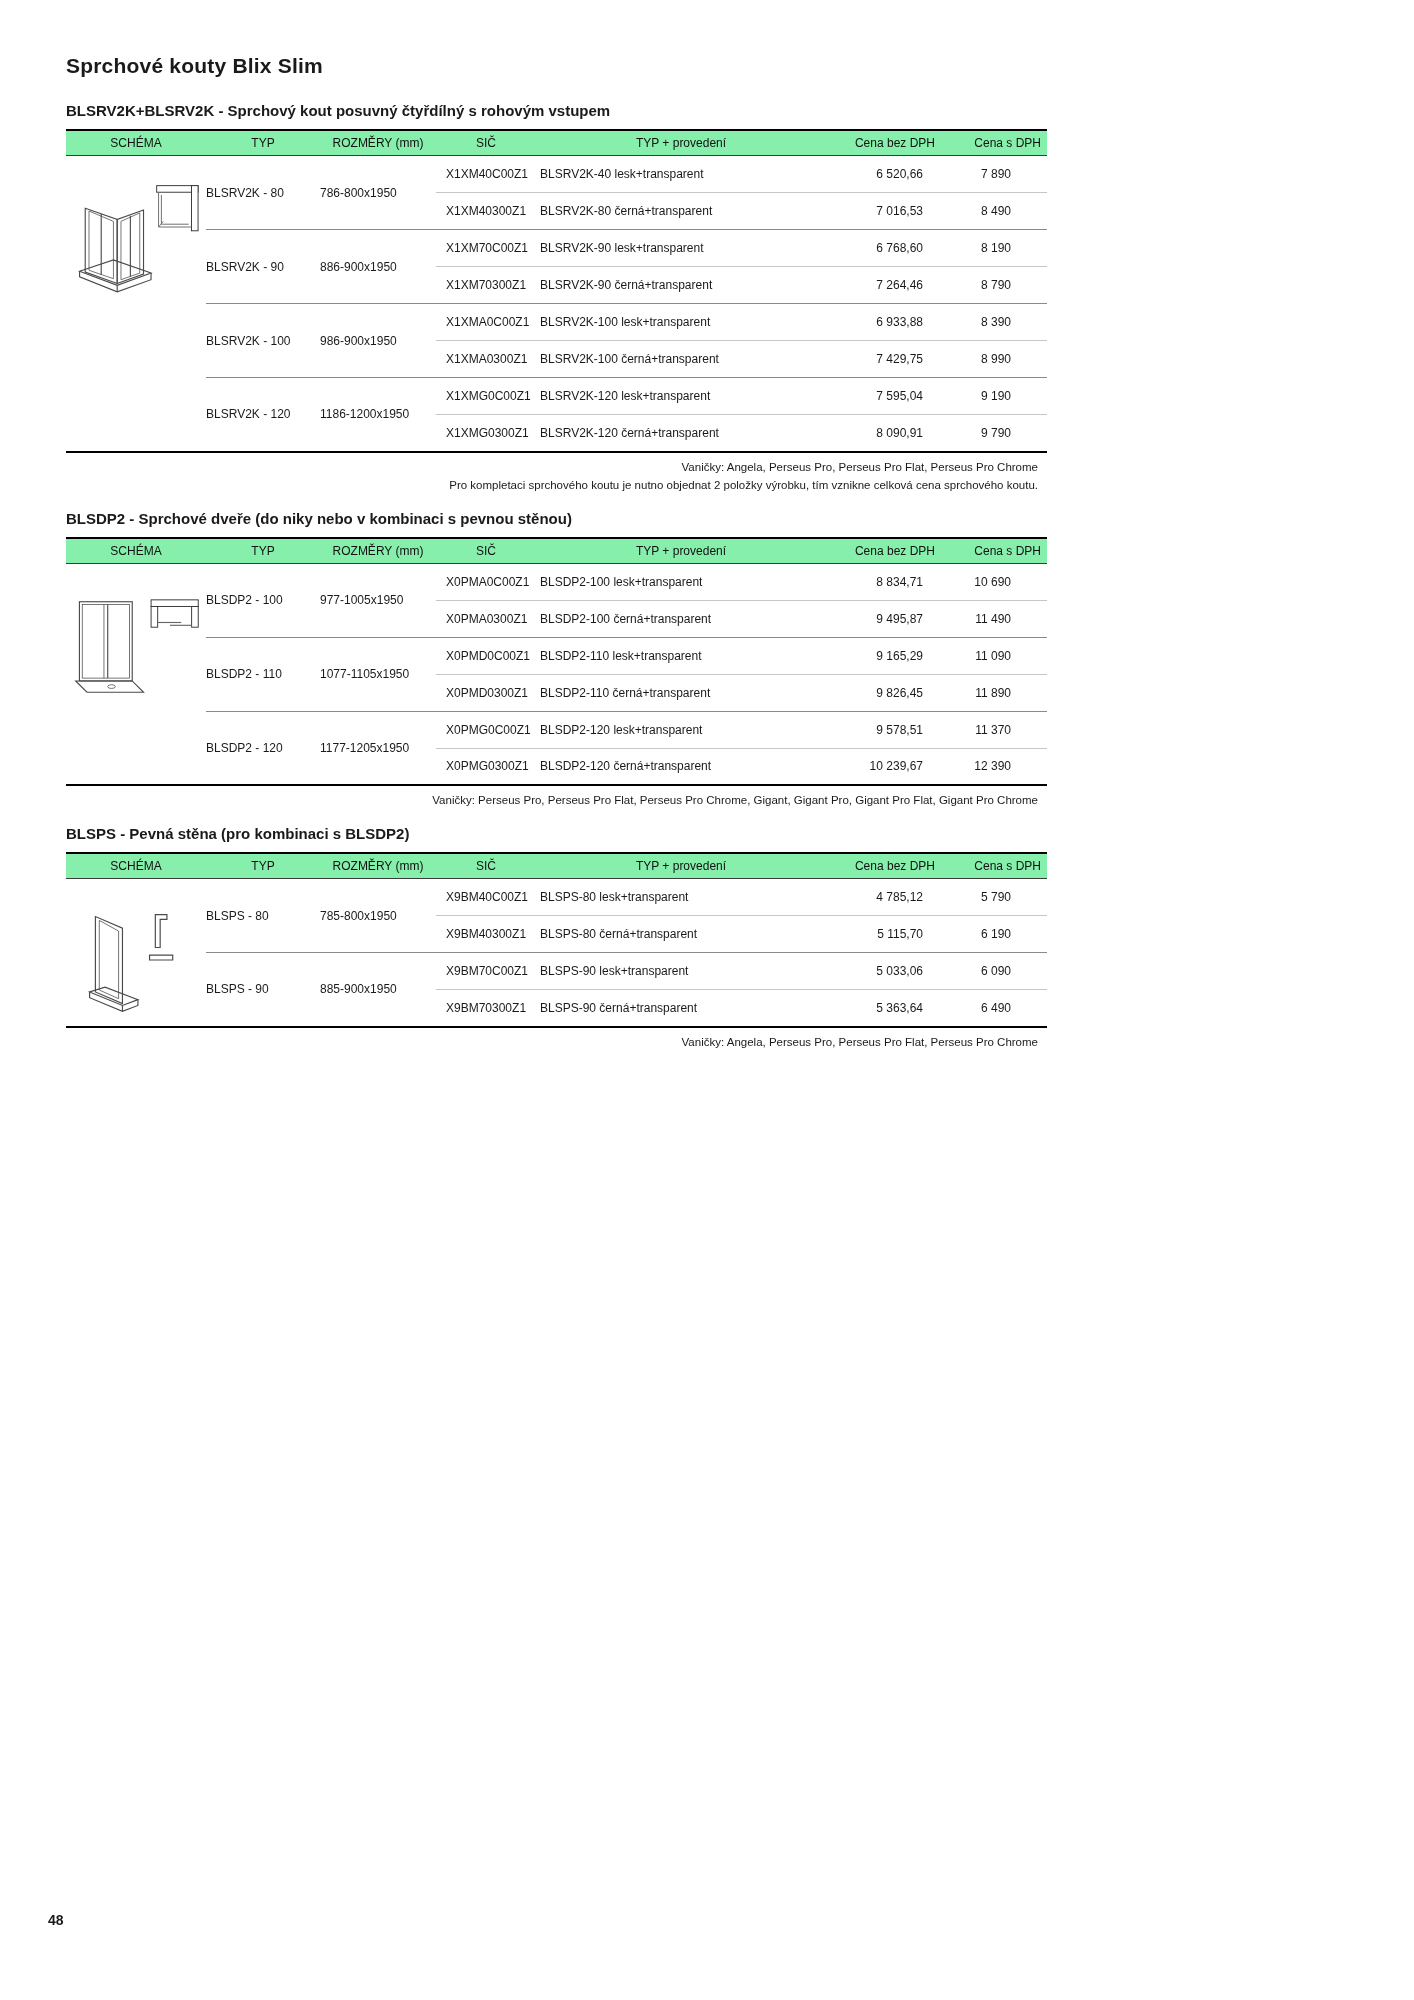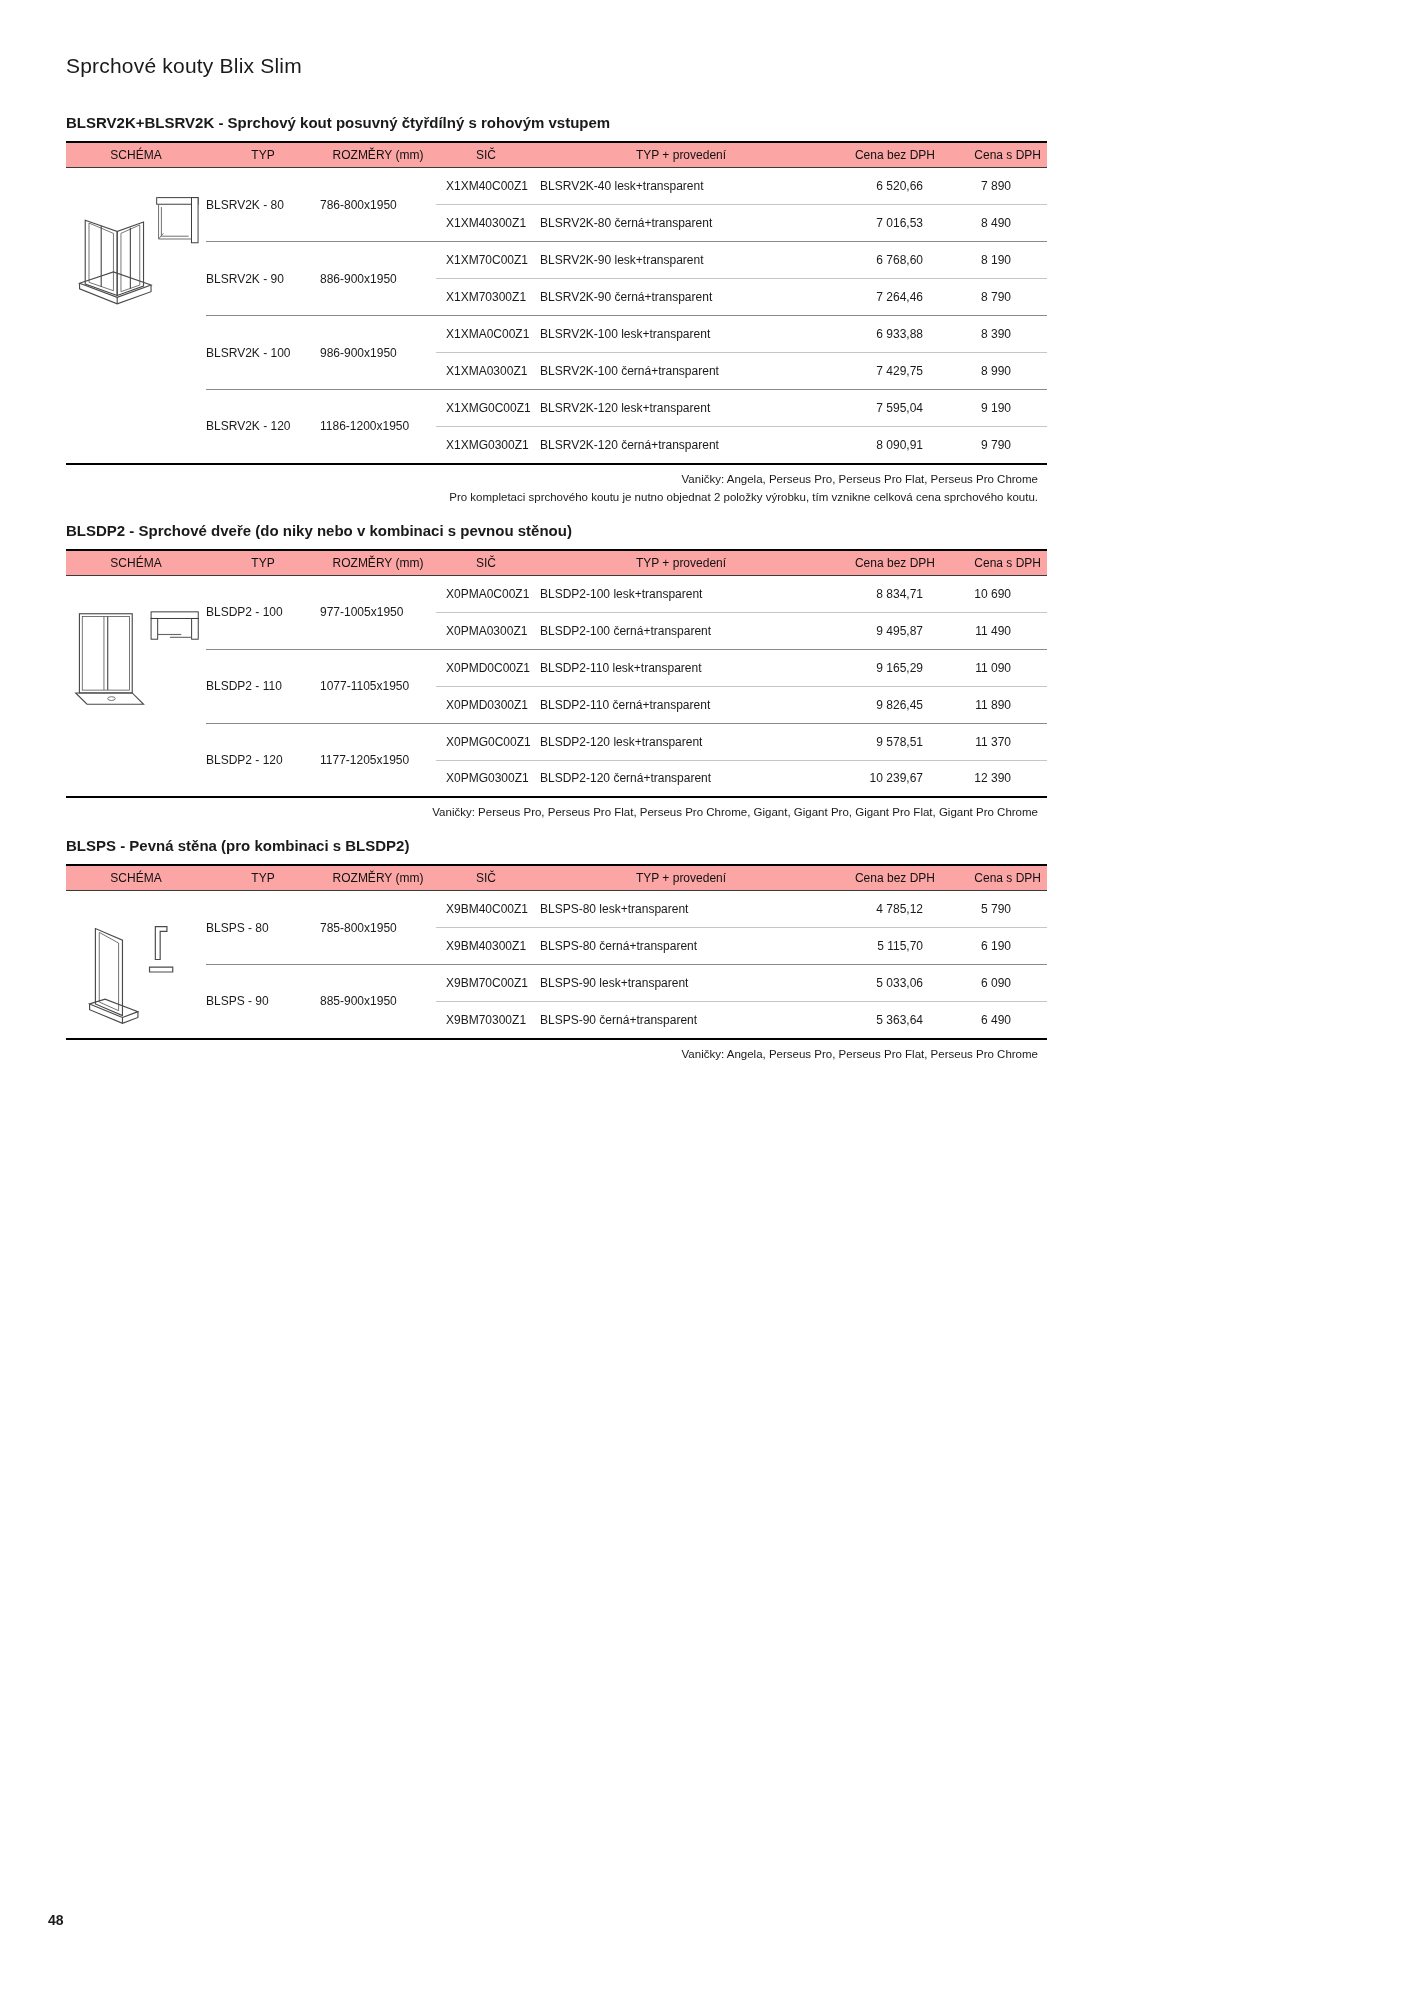--- a/index.html
+++ b/index.html
@@ -1,26 +1,26 @@
 <!DOCTYPE html>
 <html><head>
 <meta charset="utf-8">
 <style>
   * { margin:0; padding:0; box-sizing:border-box; }
   html,body { background:#ffffff; }
   body { font-family:"Liberation Sans", sans-serif; color:#1a1a1a; }
   .page { position:relative; width:1414px; height:2000px; background:#fff; overflow:hidden; }
   .content { position:absolute; left:66px; top:54px; width:981px; }
-  .page-title { font-size:21px; font-weight:400; letter-spacing:.2px; margin-bottom:36px; }
+  .page-title { font-size:21px; font-weight:700; letter-spacing:.2px; margin-bottom:24px; }
   .section-heading { font-size:15px; font-weight:700; line-height:18px; margin-bottom:9px; }
   .product-section { margin-bottom:16px; }
 
   table.price-table { width:981px; border-collapse:collapse; table-layout:fixed;
     border-top:2.5px solid #000; border-bottom:2.5px solid #000; }
-  table.price-table thead th { background:#fca5a5; font-size:12px; font-weight:400;
+  table.price-table thead th { background:#86efac; font-size:12px; font-weight:400;
     padding:5px 6px; border-bottom:1px solid #3a3a3a; color:#111; white-space:nowrap; }
   th.al-c { text-align:center; }
   th.al-r { text-align:right; }
   th.pr-1 { padding-right:8px;text-align:right; }
   th.pr-2 { padding-right:22px; }
 
   td { font-size:12px; vertical-align:middle; color:#1a1a1a; }
   td.schema-cell { vertical-align:top; text-align:center; padding-top:24px; }
   td.typ-cell { font-weight:400; text-align:left; }
   td.dim-cell { }

